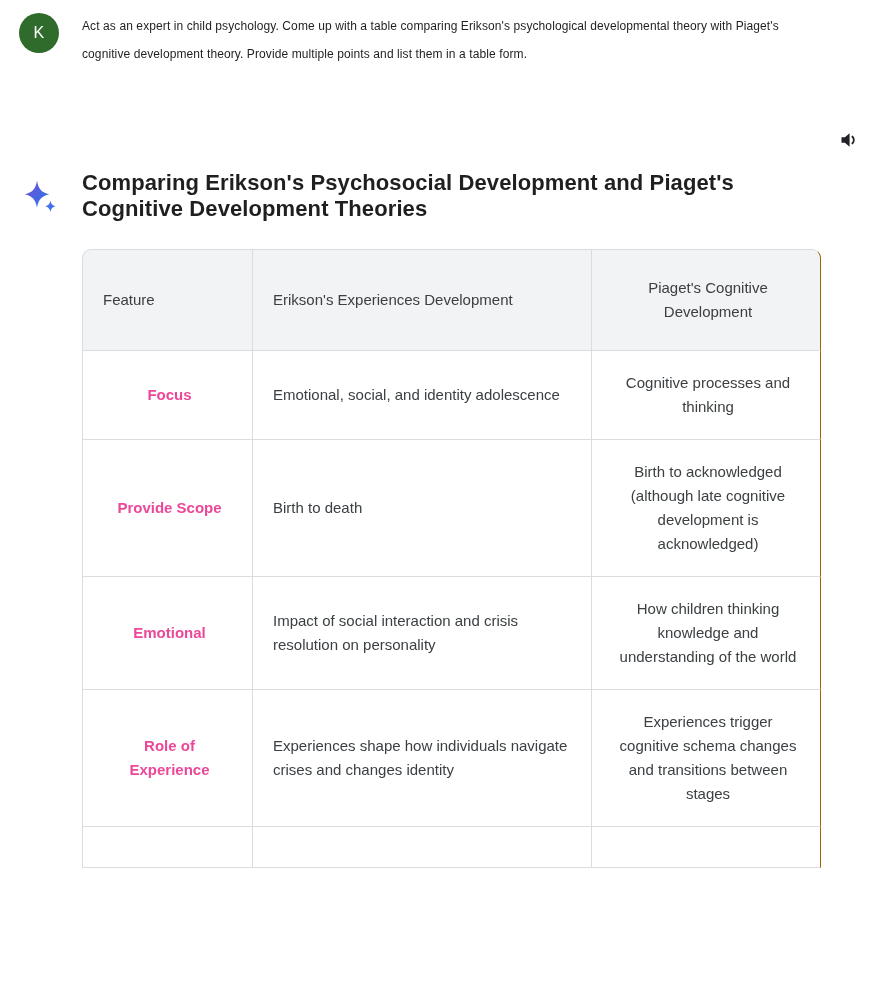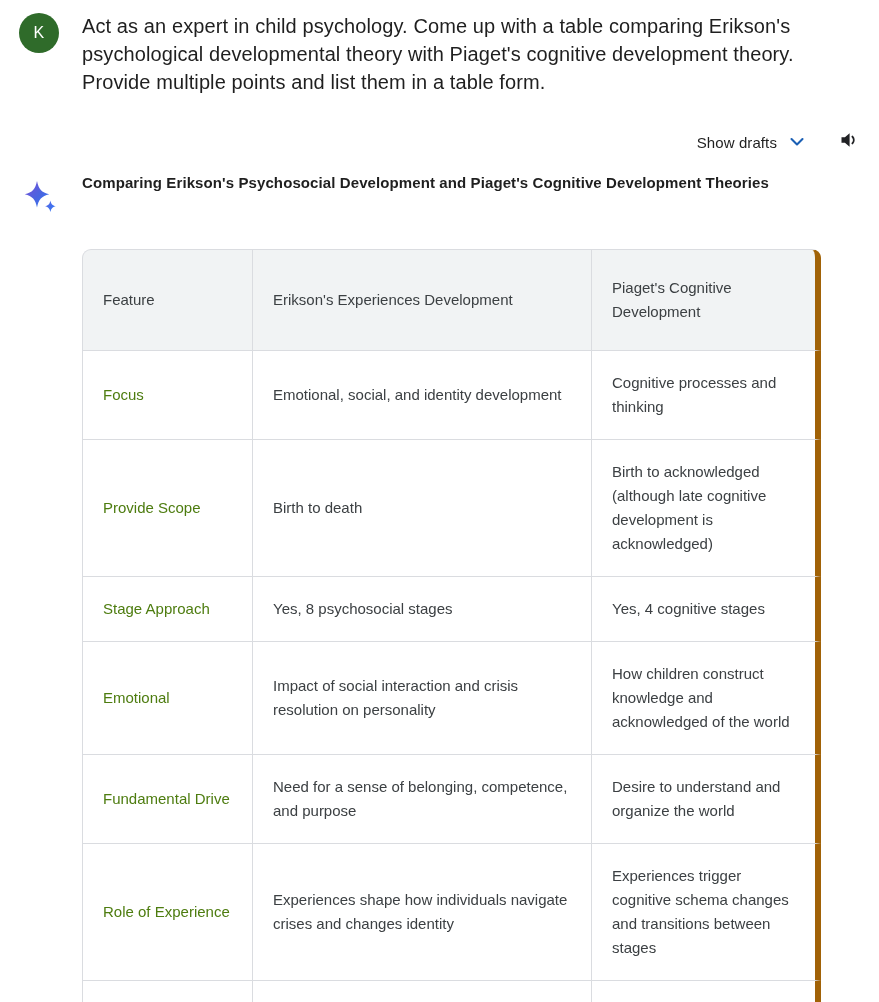--- a/index.html
+++ b/index.html
@@ -42,21 +42,21 @@
     line-height: 40px;
     text-align: center;
     font-family: "Liberation Sans", sans-serif;
     letter-spacing: 0.2px;
   }
   .prompt-text {
     position: absolute;
     left: 82px;
     top: 12px;
     width: 720px;
-    font-size: 20px;
+    font-size: 12px;
     line-height: 28px;
     color: #1f1f1f;
     letter-spacing: 0.1px;
   }
 
   
   .drafts-row {
     position: absolute;
     left: 0;
     top: 126px;
@@ -107,21 +107,21 @@
     left: 20px;
     top: 8px;
     width: 44px;
     height: 42px;
   }
   .response-heading {
     position: absolute;
     left: 82px;
     top: 0px;
     width: 690px;
-    font-size: 15px;
+    font-size: 22px;
     font-weight: bold;
     line-height: 26px;
     color: #1f1f1f;
     letter-spacing: 0.1px;
   }
 
   
   .table-wrap {
     position: absolute;
     left: 82px;
@@ -139,67 +139,61 @@
   table.cmp td {
     text-align: left;
     vertical-align: middle;
     padding: 20px 16px 20px 20px;
     line-height: 24px;
     border-left: 1px solid #dadce0;
     border-bottom: 1px solid #dadce0;
   }
   table.cmp th:last-child,
   table.cmp td:last-child {
-    border-right: 6px solid #a16207;
+    border-right: 1px solid #a16207;
+    text-align: center;
   }
   table.cmp thead th {
     background: #f1f3f4;
     border-top: 1px solid #dadce0;
     font-weight: normal;
     color: #3c4043;
     padding-top: 26px;
     padding-bottom: 26px;
   }
   table.cmp thead th:first-child {
     border-top-left-radius: 9px;
   }
   table.cmp thead th:last-child {
     border-top-right-radius: 9px;
   }
   table.cmp tbody td {
     background: #ffffff;
     color: #3c4043;
   }
   table.cmp tbody td.feature-cell {
-    font-weight: normal;
-    color: #4d7c0f;
+    font-weight: bold;
+    color: #ec4899;
+    text-align: center;
   }
   .col-feature  { width: 170px; }
   .col-erikson  { width: 339px; }
   .col-piaget   { width: 230px; }
 </style>
 </head>
 <body>
 
 <div class="page">
 
   <div class="prompt-block">
     <div class="avatar">K</div>
     <div class="prompt-text">Act as an expert in child psychology. Come up with a table comparing Erikson's psychological developmental theory with Piaget's cognitive development theory. Provide multiple points and list them in a table form.</div>
   </div>
 
   <div class="drafts-row">
-    <div class="show-drafts">
-      <span class="show-drafts-label">Show drafts</span>
-      <span class="chevron-down">
-        <svg viewBox="0 0 20 20" width="20" height="20" aria-hidden="true">
-          <path d="M4.5 7 L10 12.5 L15.5 7" fill="none" stroke="#1a5fb4" stroke-width="2.1" stroke-linecap="round" stroke-linejoin="round"></path>
-        </svg>
-      </span>
-    </div>
     <div class="speaker-btn">
       <span>
         <svg viewBox="0 0 24 24" width="24" height="24" aria-hidden="true">
           <path d="M3.5 9.2 h3.4 L11.6 5.2 v13.6 L6.9 14.8 H3.5 Z" fill="#202124"></path>
           <path d="M14.4 8.6 a5 5 0 0 1 0 6.8" fill="none" stroke="#202124" stroke-width="1.9" stroke-linecap="round"></path>
         </svg>
       </span>
     </div>
   </div>
 
@@ -234,42 +228,32 @@
       <thead>
         <tr>
           <th>Feature</th>
           <th>Erikson's Experiences Development</th>
           <th>Piaget's Cognitive Development</th>
         </tr>
       </thead>
       <tbody>
         <tr>
           <td class="feature-cell">Focus</td>
-          <td>Emotional, social, and identity development</td>
+          <td>Emotional, social, and identity adolescence</td>
           <td>Cognitive processes and thinking</td>
         </tr>
         <tr>
           <td class="feature-cell">Provide Scope</td>
           <td>Birth to death</td>
           <td>Birth to acknowledged (although late cognitive development is acknowledged)</td>
         </tr>
         <tr>
-          <td class="feature-cell">Stage Approach</td>
-          <td>Yes, 8 psychosocial stages</td>
-          <td>Yes, 4 cognitive stages</td>
-        </tr>
-        <tr>
           <td class="feature-cell">Emotional</td>
           <td>Impact of social interaction and crisis resolution on personality</td>
-          <td>How children construct knowledge and acknowledged of the world</td>
-        </tr>
-        <tr>
-          <td class="feature-cell">Fundamental Drive</td>
-          <td>Need for a sense of belonging, competence, and purpose</td>
-          <td>Desire to understand and organize the world</td>
+          <td>How children thinking knowledge and understanding of the world</td>
         </tr>
         <tr>
           <td class="feature-cell">Role of Experience</td>
           <td>Experiences shape how individuals navigate crises and changes identity</td>
           <td>Experiences trigger cognitive schema changes and transitions between stages</td>
         </tr>
         <tr>
           <td class="feature-cell"></td>
           <td></td>
           <td></td>

